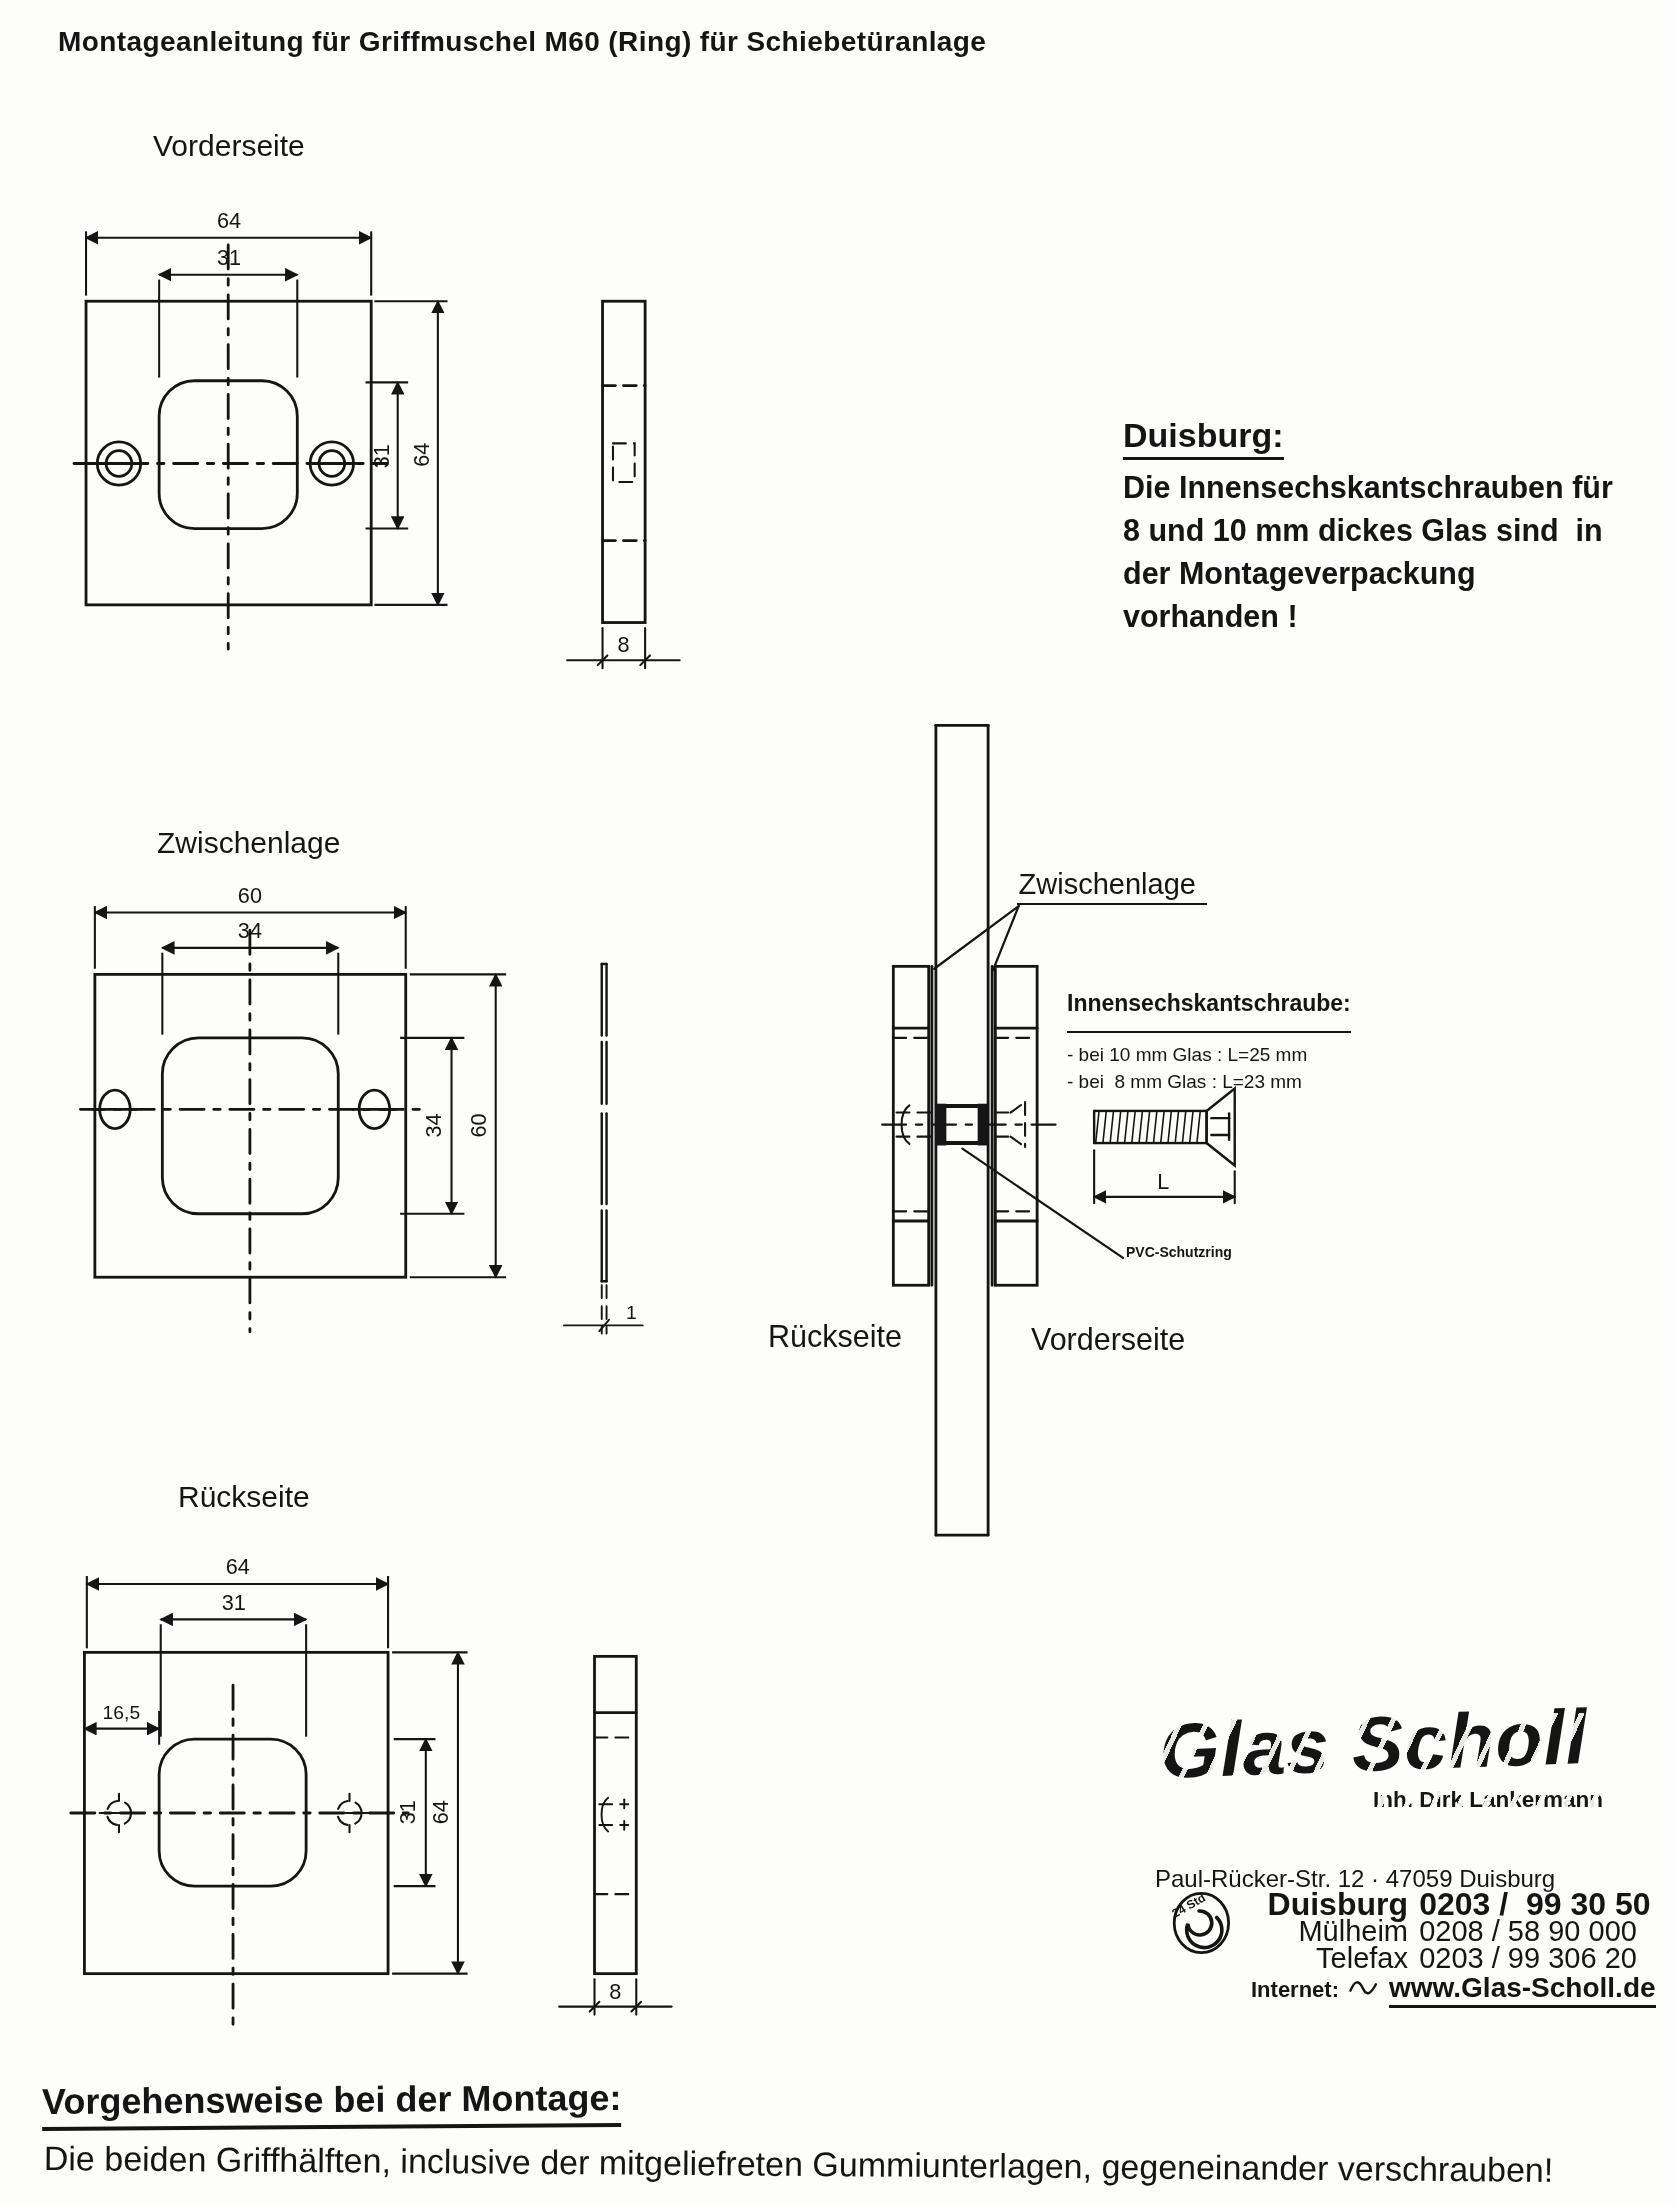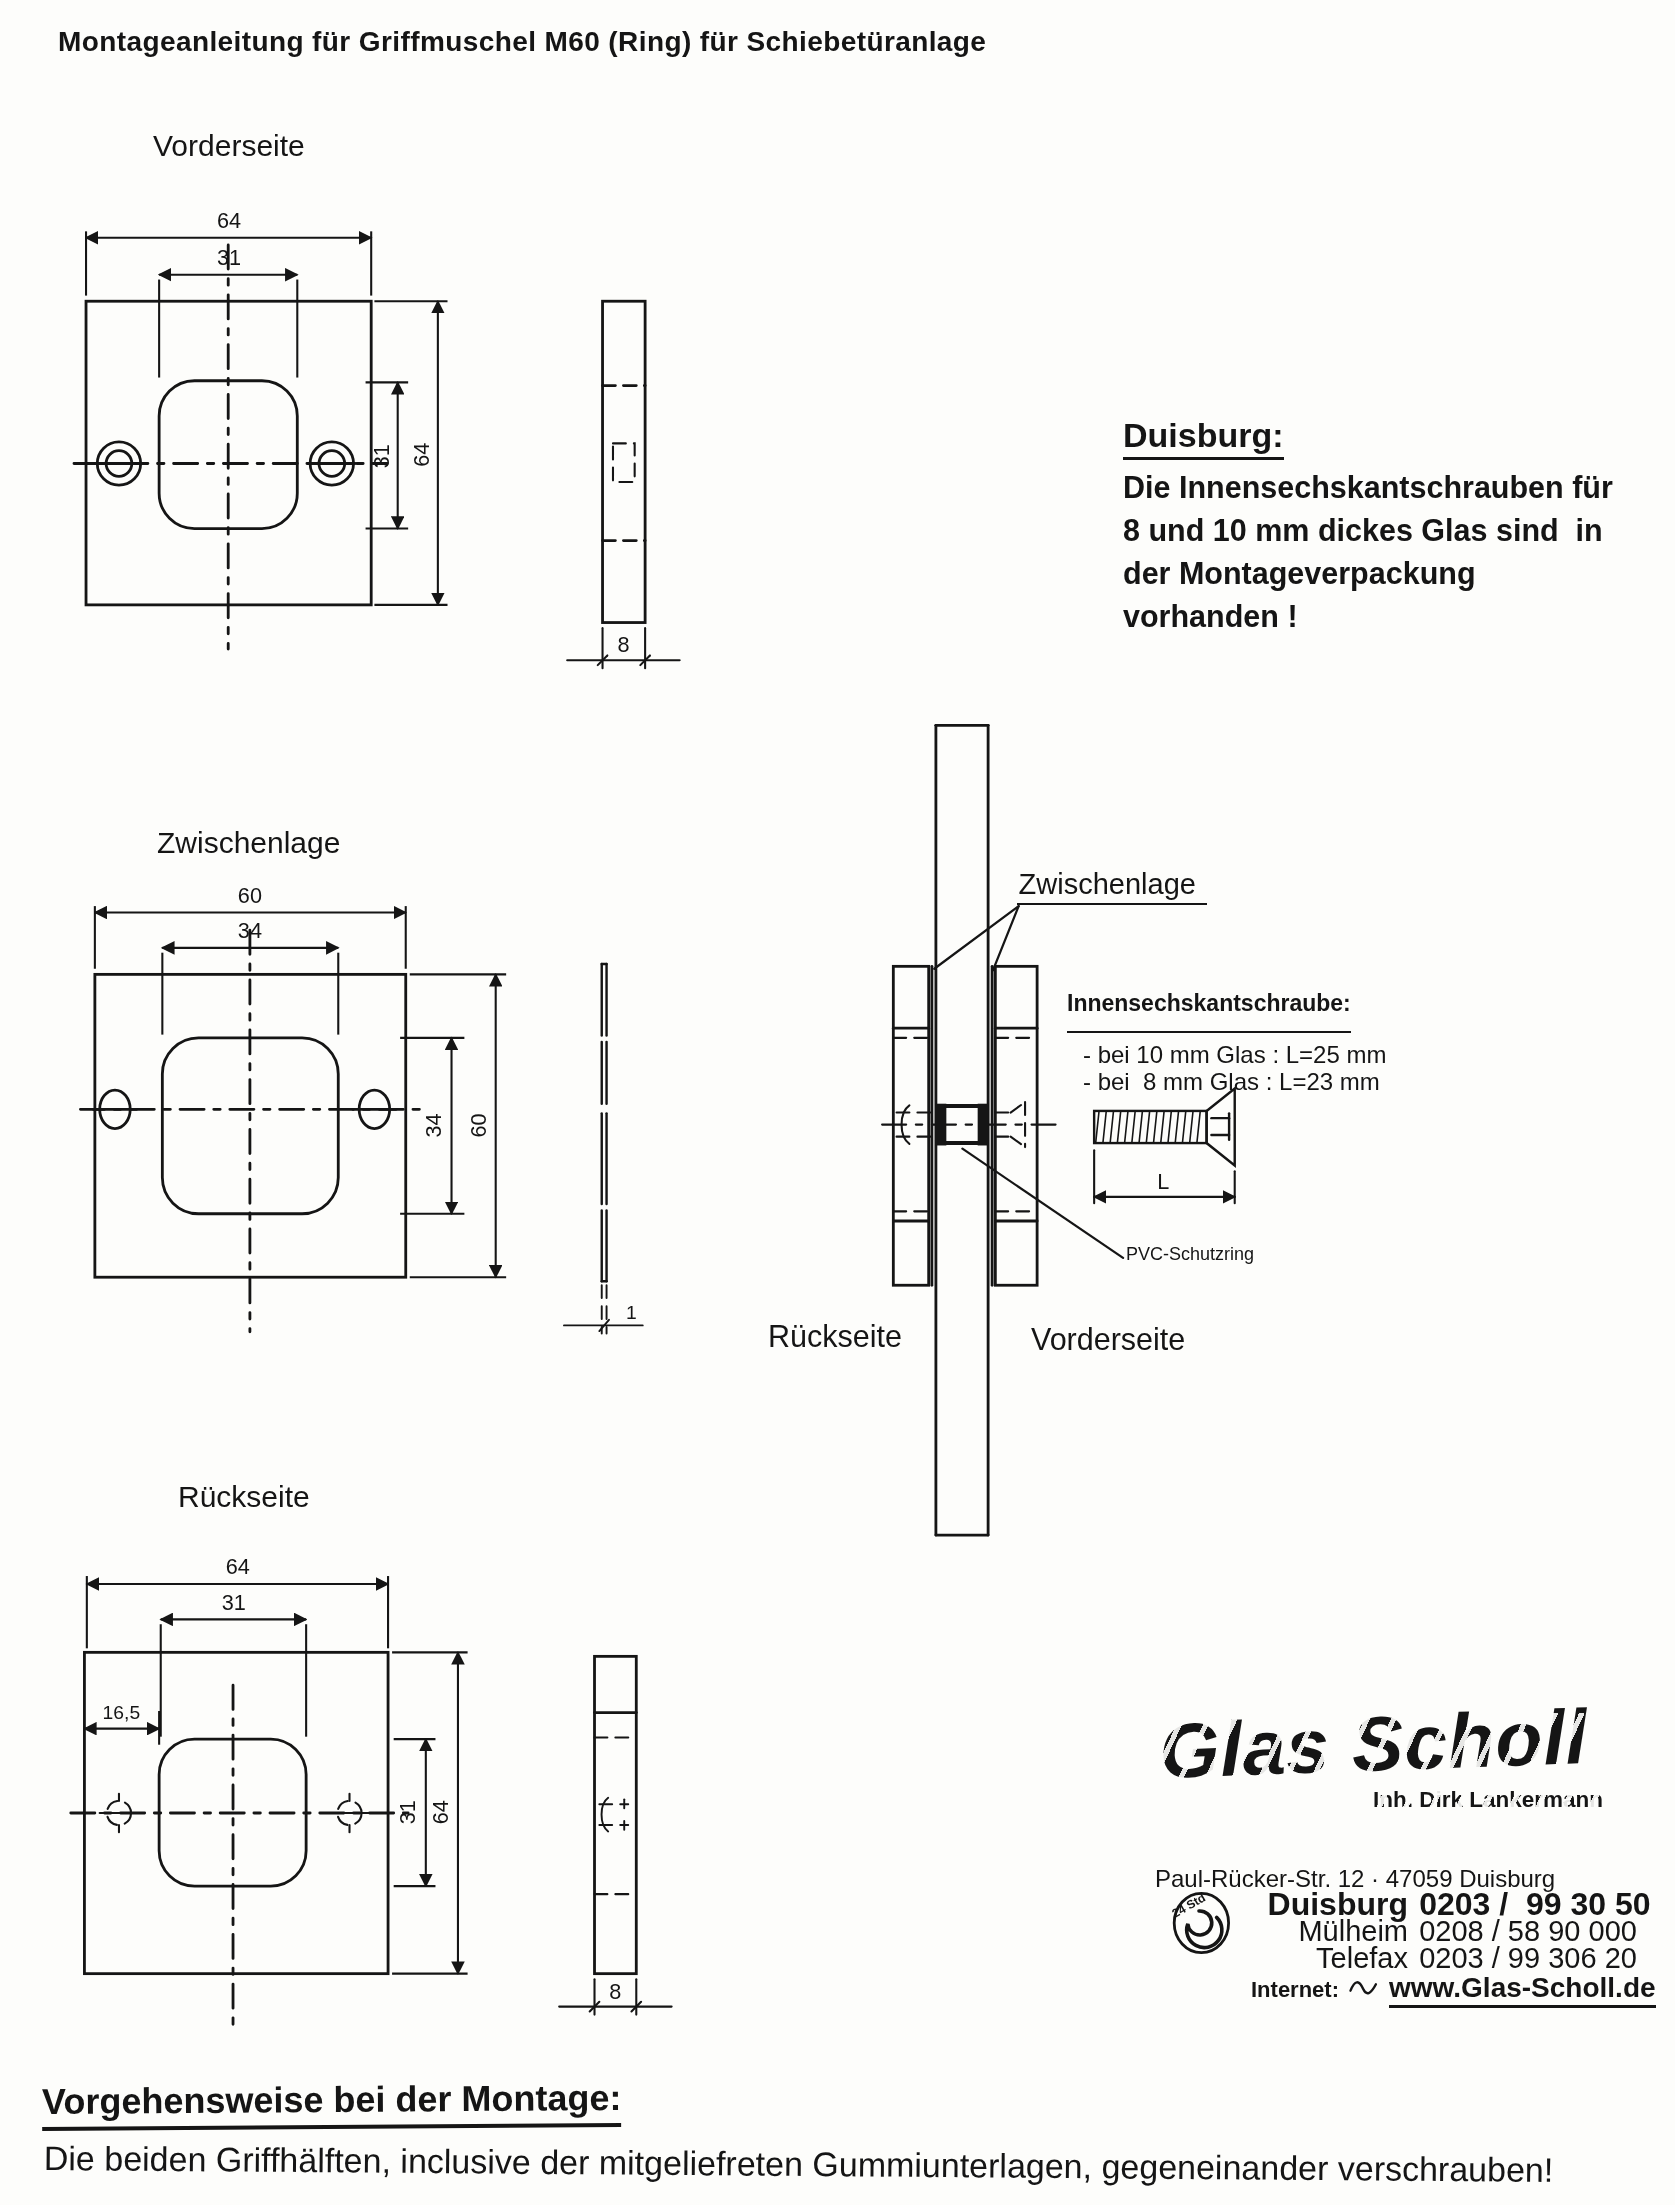--- a/index.html
+++ b/index.html
@@ -16,22 +16,22 @@
   .hid{stroke-dasharray:16 10;}
   .cl{stroke-dasharray:30 12 8 12;}
   .title{font-size:28px;font-weight:bold;letter-spacing:0.4px;}
   .hinweis-h{font-size:34px;font-weight:bold;display:inline-block;
              border-bottom:3.2px solid #151515;padding-bottom:1.6px;}
   .hinweis-line{font-size:30.5px;font-weight:600;line-height:43px;}
   .asm-zw{font-size:29px;display:inline-block;border-bottom:2.4px solid #151515;
           padding:0 11.2px 1.6px 1.6px;}
   .screw-h{font-size:23px;font-weight:600;display:inline-block;
            border-bottom:2.4px solid #151515;padding-bottom:14px;margin-bottom:8px;}
-  .screw-line{font-size:24px;line-height:27px;margin-left:16px;}
-  .pvc{font-size:18px;}
+  .screw-line{font-size:19px;line-height:27px;}
+  .pvc{font-size:14px;font-weight:bold;}
   .side-lbl{font-size:30.5px;}
   .logo-name{font-size:77px;font-weight:bold;font-style:italic;letter-spacing:0.8px;
              transform:rotate(-2deg);transform-origin:left bottom;line-height:1;}
   .logo-owner{font-size:22.5px;font-weight:700;text-align:right;padding-right:8px;margin-top:-3.2px;}
   .addr{font-size:24px;}
   .contact-row{display:flex;align-items:baseline;line-height:26.5px;}
   .c-label{width:241px;text-align:right;}
   .c-val{margin-left:11.2px;}
   .row-bold{font-size:32px;font-weight:bold;line-height:28px;}
   .row-norm{font-size:29px;line-height:26.5px;}

